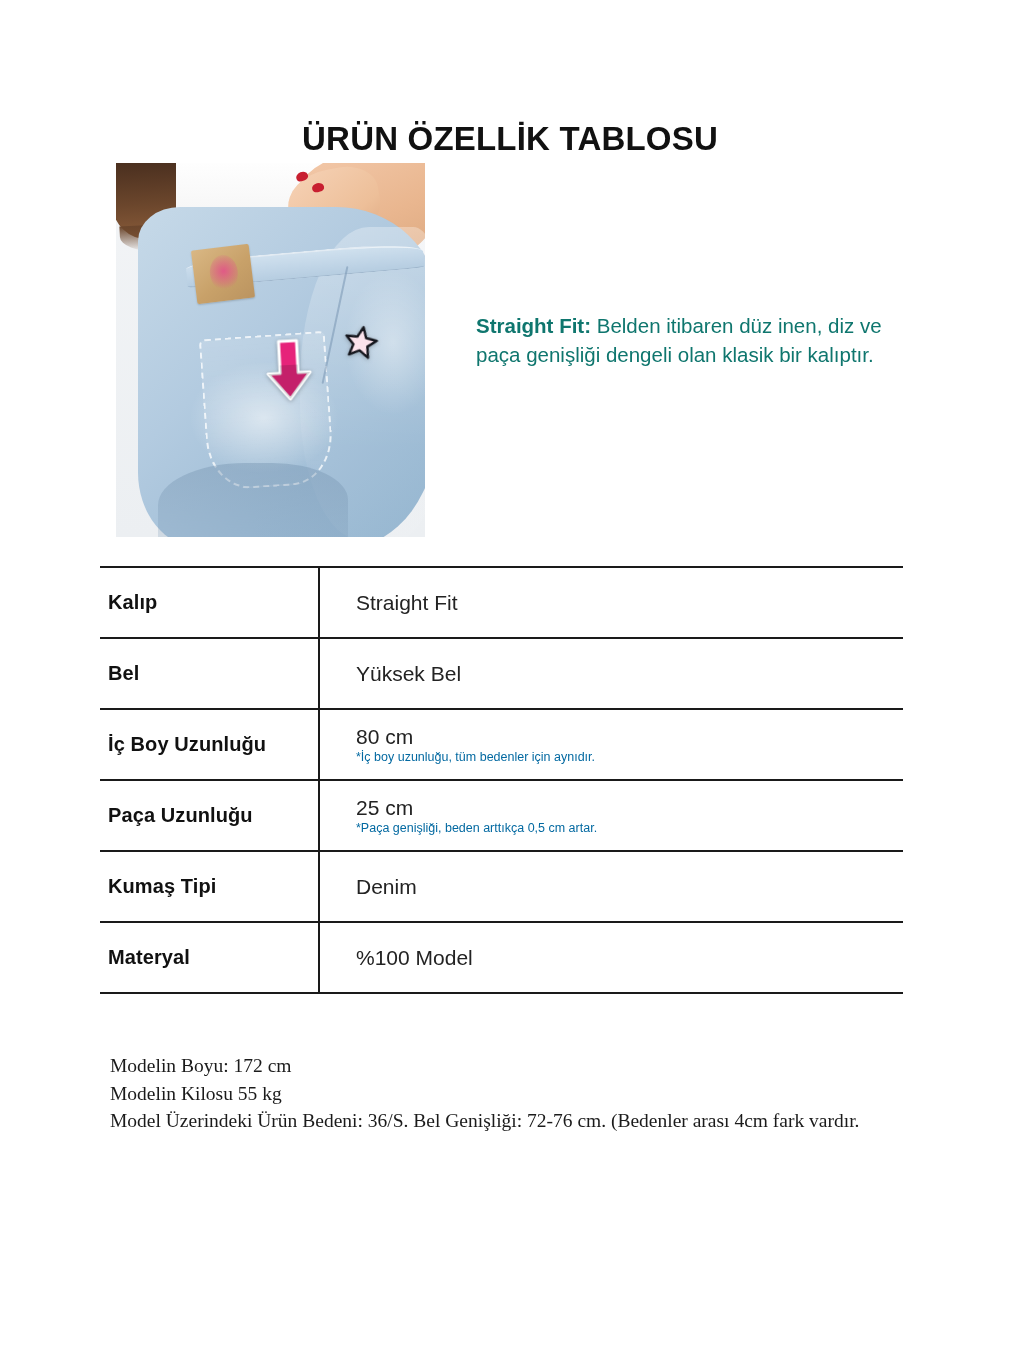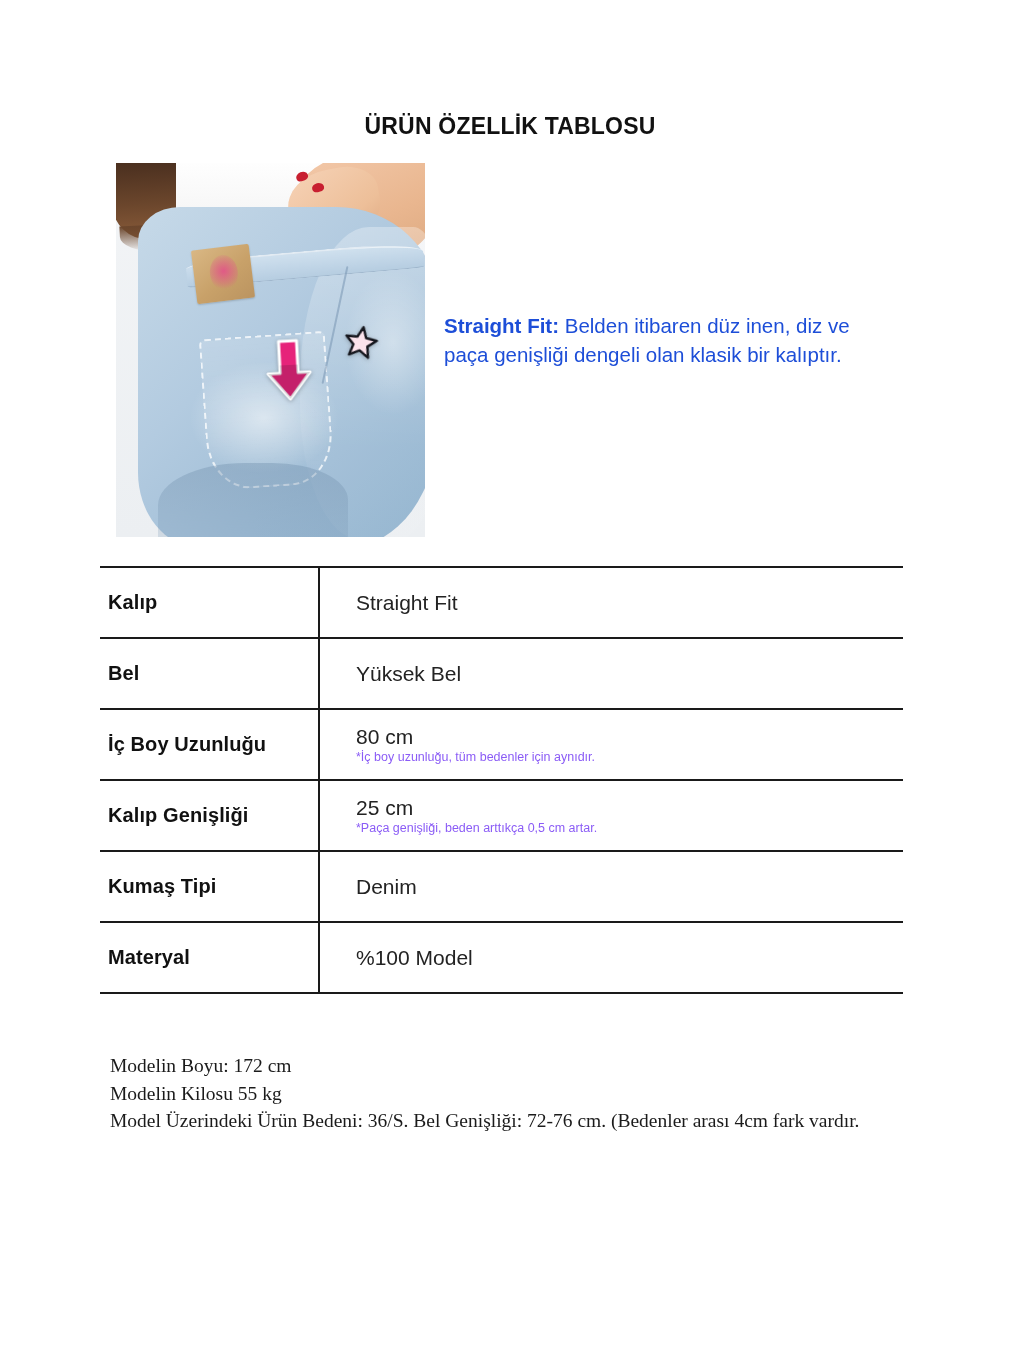--- a/index.html
+++ b/index.html
@@ -23,21 +23,21 @@
     background: #ffffff;
   }
 
   
   .title {
     position: absolute;
     top: 98px;
     left: 0;
     width: 1020px;
     text-align: center;
-    font-size: 23px;
+    font-size: 33px;
     font-weight: 700;
     letter-spacing: 0.2px;
     color: #111111;
     font-family: "Liberation Sans", sans-serif;
   }
 
   
   .hero {
     position: absolute;
     left: 116px;
@@ -213,26 +213,26 @@
     top: 118px;
     width: 34px;
     height: 34px;
     transform: rotate(10deg);
     filter: drop-shadow(0 1px 2px rgba(0,0,0,0.25));
   }
 
   
   .desc {
     position: absolute;
-    left: 444px;
+    left: 476px;
     top: 290px;
     width: 412px;
     font-size: 20.5px;
     line-height: 1.42;
-    color: #1d4ed8;
+    color: #0f766e;
   }
   .desc b {
     font-weight: 700;
   }
 
   
   .spec-table {
     position: absolute;
     left: 100px;
     top: 566px;
@@ -266,21 +266,21 @@
     font-weight: 400;
     color: #232323;
   }
   .value-main {
     display: block;
     line-height: 1.2;
   }
   .value-note {
     display: block;
     font-size: 12.5px;
-    color: #8b5cf6;
+    color: #0369a1;
     margin-top: 1px;
     line-height: 1.2;
   }
 
   
   .model-info {
     position: absolute;
     left: 110px;
     top: 1052px;
     width: 790px;
@@ -346,21 +346,21 @@
         </td>
       </tr>
       <tr>
         <td class="cell-label">İç Boy Uzunluğu</td>
         <td class="cell-value">
           <span class="value-main">80 cm</span>
           <span class="value-note">*İç boy uzunluğu, tüm bedenler için aynıdır.</span>
         </td>
       </tr>
       <tr>
-        <td class="cell-label">Kalıp Genişliği</td>
+        <td class="cell-label">Paça Uzunluğu</td>
         <td class="cell-value">
           <span class="value-main">25 cm</span>
           <span class="value-note">*Paça genişliği, beden arttıkça 0,5 cm artar.</span>
         </td>
       </tr>
       <tr>
         <td class="cell-label">Kumaş Tipi</td>
         <td class="cell-value">
           <span class="value-main">Denim</span>
         </td>

